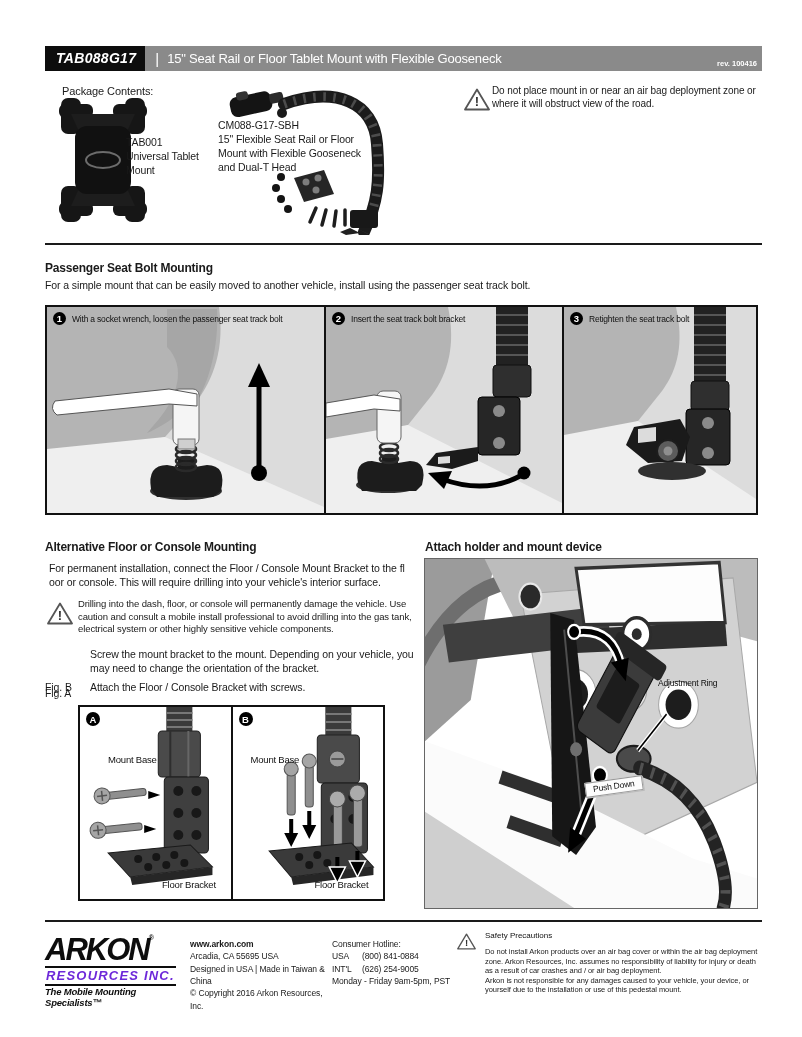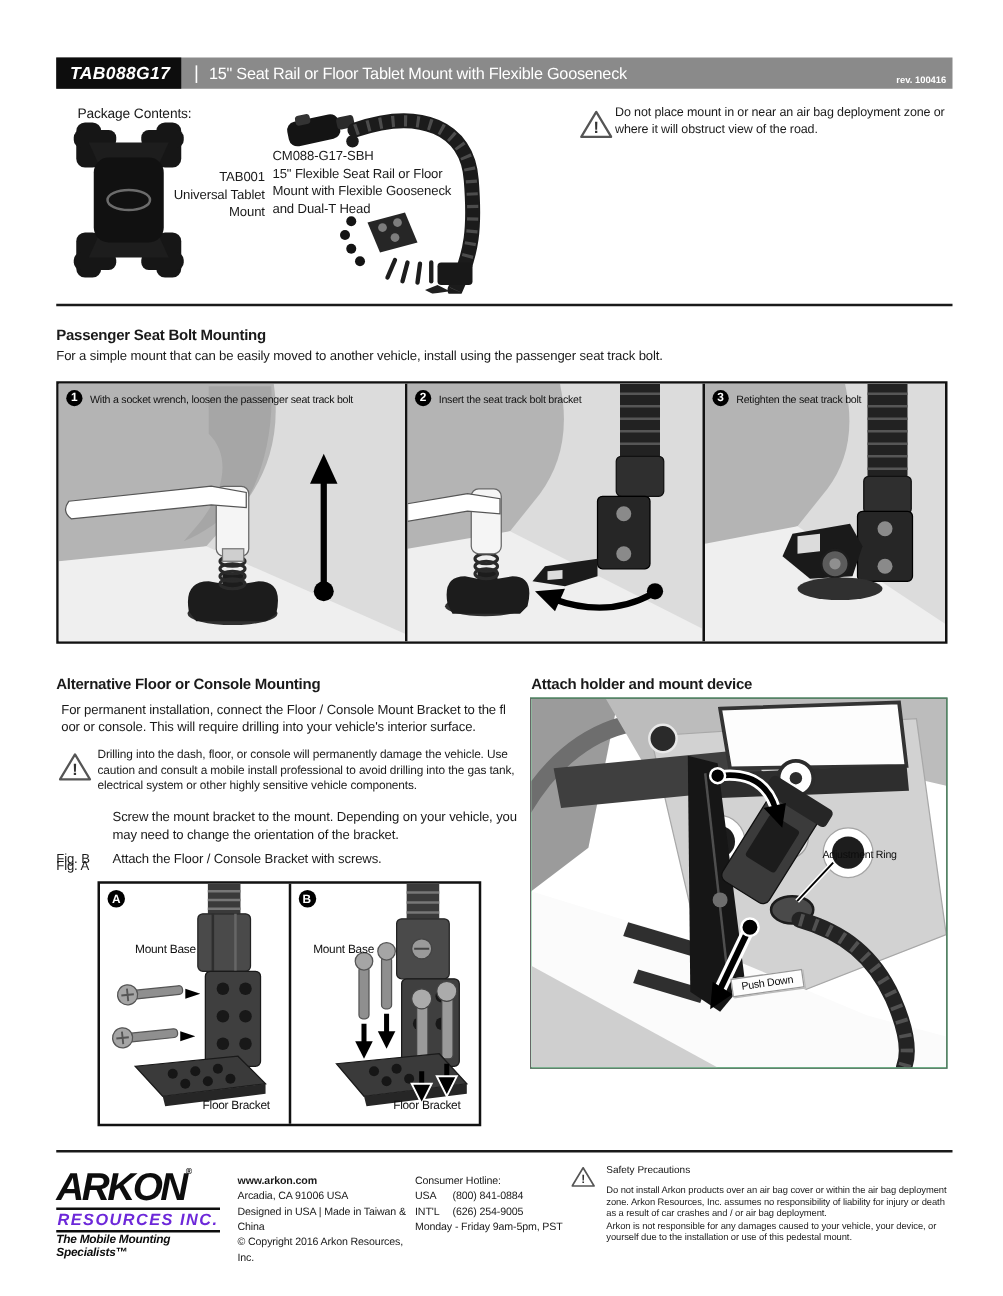--- a/index.html
+++ b/index.html
@@ -36,21 +36,21 @@
 
   
   .figab{left:78px;top:705px;width:307px;height:196px;border:2px solid #111;display:flex;box-sizing:border-box;background:#fff;}
   .figp{position:relative;height:100%;flex:1;overflow:hidden;}
   .figp+.figp{border-left:2px solid #111;}
   .badge-l{position:absolute;top:5px;left:6px;width:14px;height:14px;border-radius:50%;background:#000;color:#fff;
            font-size:9.5px;font-weight:bold;display:flex;align-items:center;justify-content:center;z-index:5;}
   .fig-lab{position:absolute;font-size:9.5px;color:#111;z-index:5;letter-spacing:-0.2px;}
 
   
-  .attach-fig{left:424px;top:558px;width:334px;height:297px;border:1px solid #666;box-sizing:border-box;background:#22c55e;overflow:hidden;}
+  .attach-fig{left:424px;top:558px;width:334px;height:351px;border:1px solid #666;box-sizing:border-box;background:#14b8a6;overflow:hidden;}
   .attach-lab{position:absolute;font-size:8.5px;color:#0d0d0d;z-index:6;letter-spacing:-0.2px;}
   .push-box{background:#fdfdfd;border:1px solid #999;padding:1px 7px 2px;transform:rotate(-8deg);box-shadow:1px 1px 0 #bbb;}
 
   
   .logo-name{font-size:31px;font-weight:900;font-style:italic;letter-spacing:-2px;color:#0d0d0d;line-height:1;}
   .logo-reg{font-size:7px;vertical-align:top;font-style:normal;}
   .logo-sub{font-size:13px;font-style:italic;font-weight:bold;letter-spacing:1.2px;color:#6d28d9;
             border-top:2px solid #0d0d0d;border-bottom:2px solid #0d0d0d;padding:0 1px 1px;margin-top:1px;display:inline-block;}
   .logo-tag{font-size:9.5px;font-weight:bold;font-style:italic;margin-top:0;color:#0d0d0d;letter-spacing:-0.2px;}
   .foot-t{font-size:8.5px;line-height:1.45;letter-spacing:-0.1px;}
@@ -82,21 +82,21 @@
       <rect x="2" y="8" width="34" height="14" rx="6"></rect>
         <rect x="56" y="8" width="34" height="14" rx="6"></rect>
       <rect x="2" y="106" width="34" height="14" rx="6"></rect>
         <rect x="56" y="106" width="34" height="14" rx="6"></rect>
     </g>
     <polygon points="14,18 78,18 68,40 24,40" fill="#1d1d1d"></polygon>
     <polygon points="14,110 78,110 68,88 24,88" fill="#1d1d1d"></polygon>
     <rect x="18" y="30" width="56" height="68" rx="12" fill="#111"></rect>
     <ellipse cx="46" cy="64" rx="17" ry="8" fill="none" stroke="#6c6c6c" stroke-width="2"></ellipse>
   </svg>
-  <div class="abs body-t pre" style="left:139px;top:136px;text-align:right;">TAB001
+  <div class="abs body-t pre" style="left:126px;top:136px;">TAB001
 Universal Tablet
 Mount</div>
 
   <svg class="abs" style="left:224px;top:82px;" width="170" height="153" viewBox="0 0 170 153">
     <g transform="rotate(-12 28 22)">
       <rect x="6" y="12" width="42" height="20" rx="7" fill="#141414"></rect>
       <rect x="14" y="8" width="12" height="8" rx="3" fill="#333"></rect>
       <rect x="46" y="16" width="14" height="10" rx="3" fill="#2b2b2b"></rect>
     </g>
     <circle cx="58" cy="31" r="5" fill="#1a1a1a"></circle>
@@ -409,21 +409,21 @@
   <div class="abs divider" style="left:45px;top:920px;width:717px;"></div>
 
   <div class="abs" style="left:45px;top:934px;width:150px;">
     <div class="logo-name"><span>ARKON</span><span class="logo-reg">®</span></div>
     <div class="logo-sub">RESOURCES INC.</div>
     <div class="logo-tag">The Mobile Mounting Specialists™</div>
   </div>
 
   <div class="abs foot-t" style="left:190px;top:938px;width:142px;">
     <div class="b">www.arkon.com</div>
-    <div>Arcadia, CA 91006 USA</div>
+    <div>Arcadia, CA 55695 USA</div>
     <div>Designed in USA | Made in Taiwan &amp; China</div>
     <div>© Copyright 2016 Arkon Resources, Inc.</div>
   </div>
 
   <div class="abs foot-t" style="left:332px;top:938px;width:125px;">
     <div>Consumer Hotline:</div>
     <div class="hl-row"><span class="lbl">USA</span><span>(800) 841-0884</span></div>
     <div class="hl-row"><span class="lbl">INT'L</span><span>(626) 254-9005</span></div>
     <div>Monday - Friday 9am-5pm, PST</div>
   </div>

